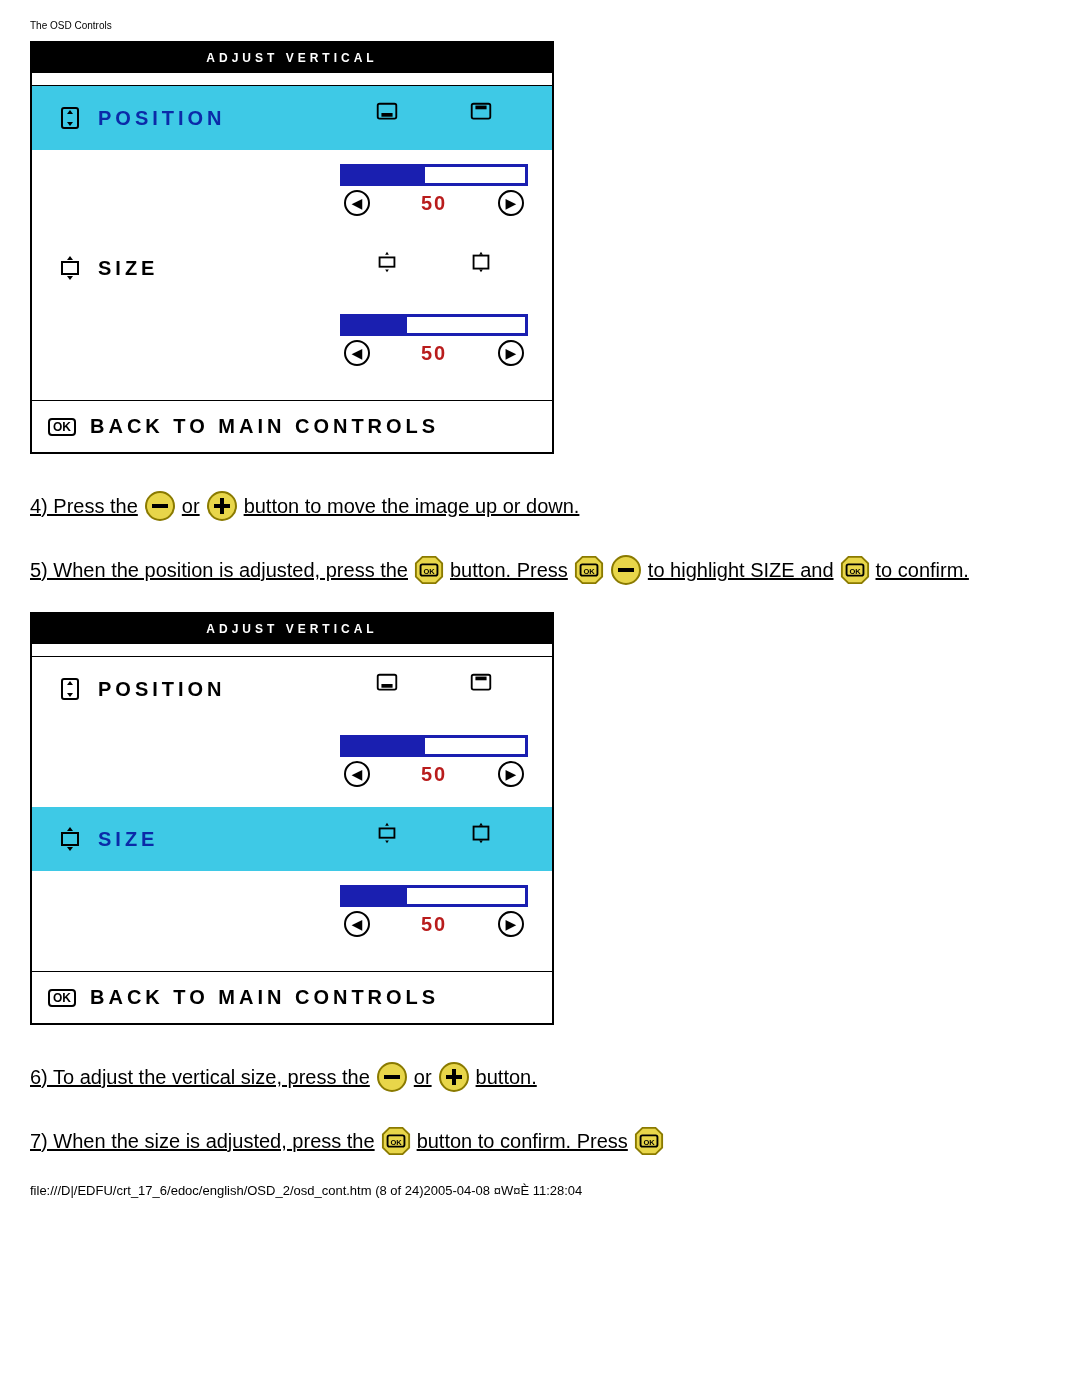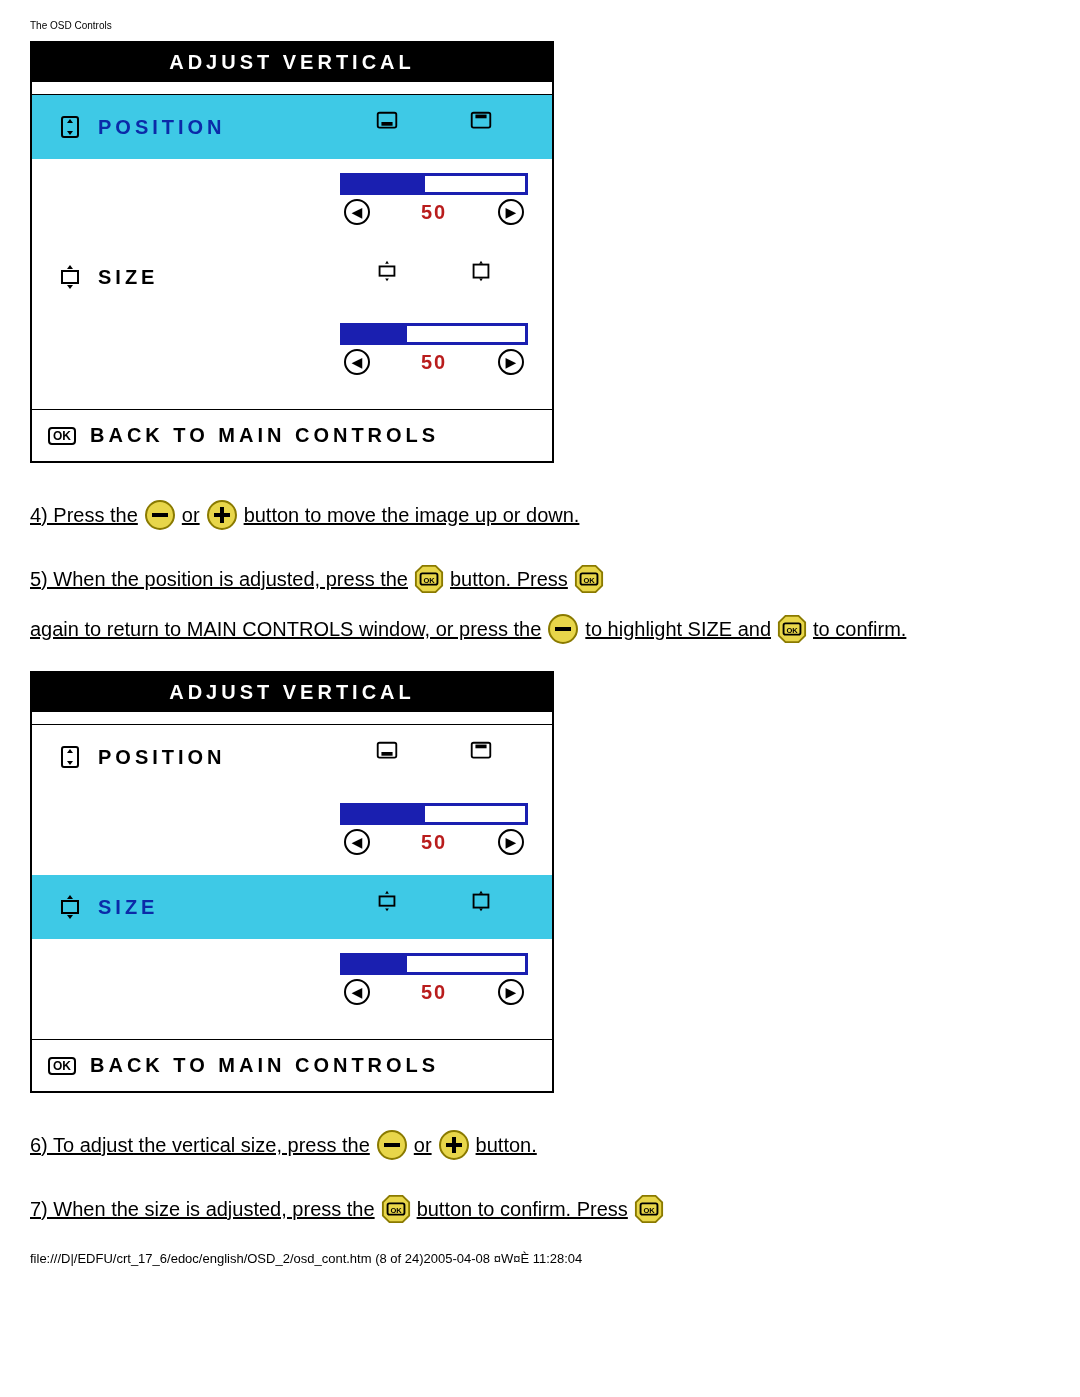--- a/index.html
+++ b/index.html
@@ -21,21 +21,21 @@
     margin-top: 6px;
     margin-bottom: 30px;
   }
   .osd-title {
     background: #000;
     color: #fff;
     text-align: center;
     font-weight: bold;
     letter-spacing: 4px;
     padding: 8px 0;
-    font-size: 20px;
+    font-size: 12px;
   }
   .osd-sep {
     height: 12px;
     background: #fff;
     border-bottom: 1px solid #000;
   }
   .osd-row {
     display: flex;
     align-items: flex-start;
     padding: 8px;
@@ -278,21 +278,20 @@
 
 <div class="step">
   <span>5) When the position is adjusted, press the</span>
   <svg class="btn-oct" viewBox="0 0 32 32">
       <use href="#btn-ok"></use>
     </svg>
   <span>button. Press</span>
   <svg class="btn-oct" viewBox="0 0 32 32">
       <use href="#btn-ok"></use>
     </svg>
-  <span>again to return to MAIN CONTROLS window, or press the</span>
   <svg class="btn-round" viewBox="0 0 32 32">
       <use href="#btn-minus"></use>
     </svg>
   <span>to highlight SIZE and</span>
   <svg class="btn-oct" viewBox="0 0 32 32">
       <use href="#btn-ok"></use>
     </svg>
   <span>to confirm.</span>
 </div>
 

